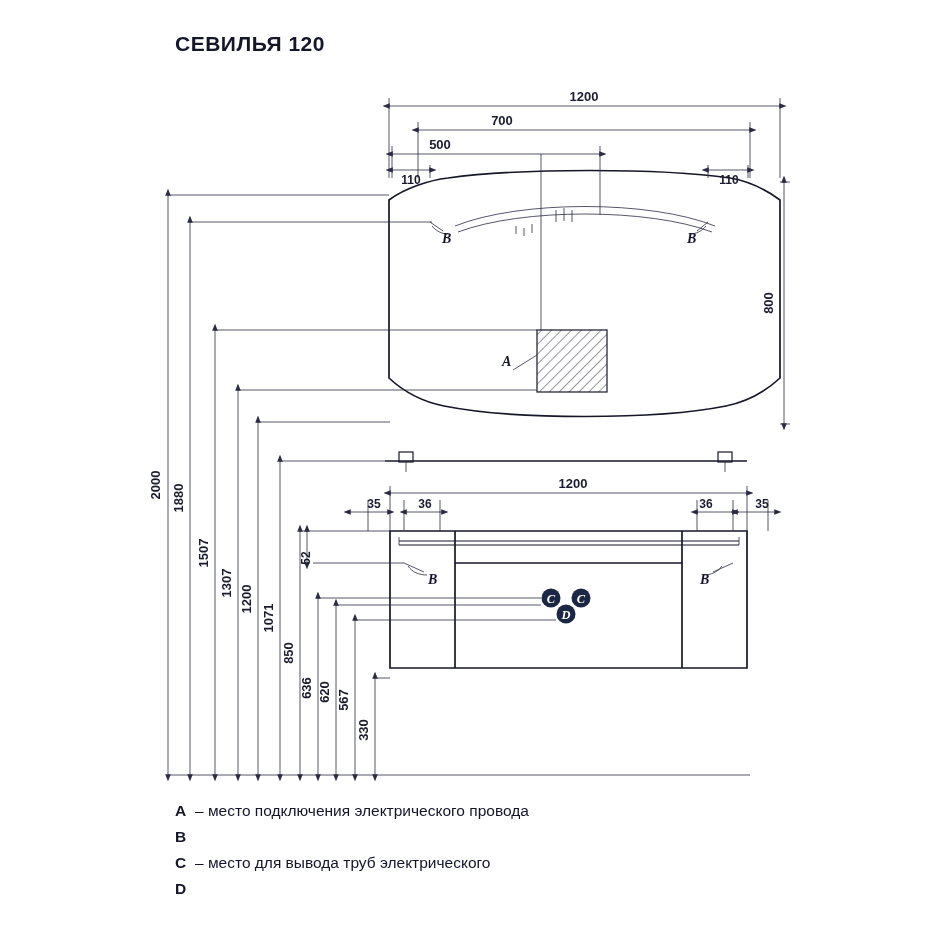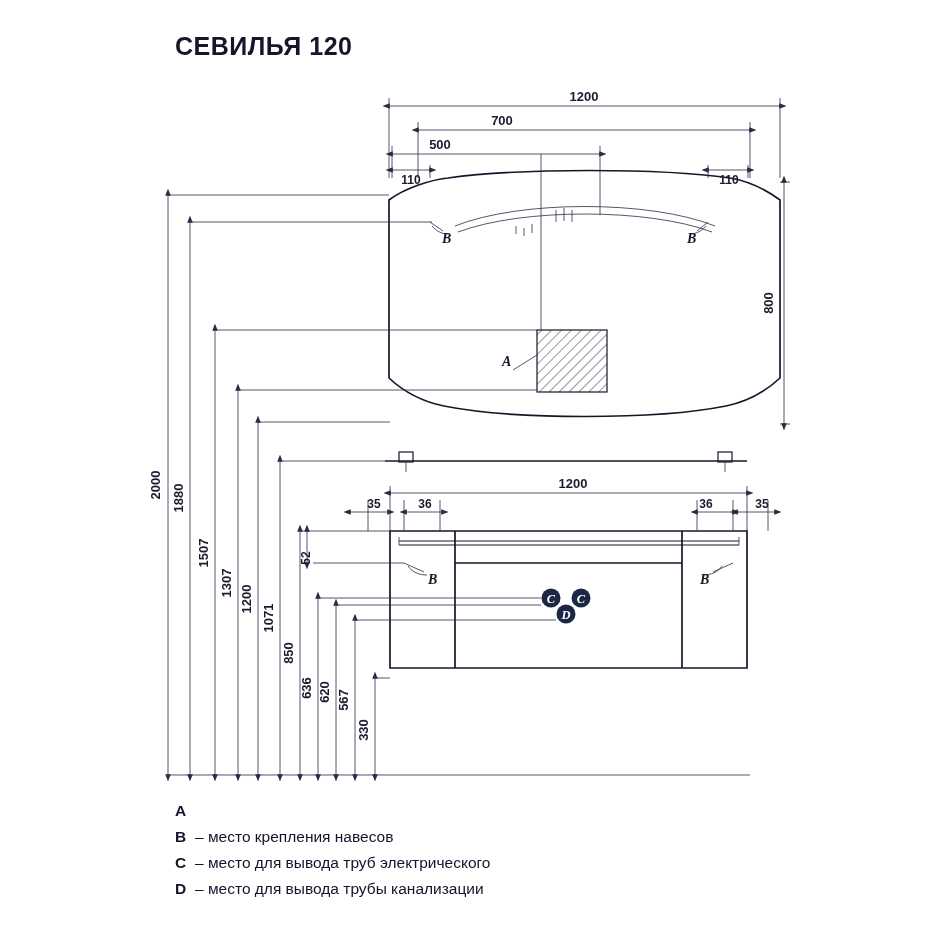--- a/index.html
+++ b/index.html
@@ -15,21 +15,21 @@
     position: relative;
     width: 927px;
     height: 927px;
     background: #ffffff;
     overflow: hidden;
   }
   #title {
     position: absolute;
     left: 175px;
     top: 32px;
-    font-size: 25px;
+    font-size: 21px;
     font-weight: bold;
     letter-spacing: 0.5px;
     color: #16162a;
     white-space: nowrap;
     text-align: right;
   }
   svg#drawing {
     position: absolute;
     left: 0;
     top: 0;
@@ -319,28 +319,27 @@
       <line class="thin" x1="375" y1="678" x2="390" y2="678"></line>
       <line class="thin" x1="375" y1="678" x2="375" y2="775" marker-start="url(#arrL)" marker-end="url(#arrR)"></line>
       <text class="dim-text" x="368" y="730" text-anchor="middle" font-weight="bold" transform="rotate(-90 368 730)">330</text>
     </g>
 
   </svg>
 
   <div class="legend">
     <div class="legend-row">
       <span class="legend-key">A</span>
+      <span class="legend-text">– место подключения электрического провода</span>
     </div>
     <div class="legend-row">
       <span class="legend-key">B</span>
-      <span class="legend-text">– место крепления навесов</span>
     </div>
     <div class="legend-row">
       <span class="legend-key">C</span>
       <span class="legend-text">– место для вывода труб электрического</span>
     </div>
     <div class="legend-row">
       <span class="legend-key">D</span>
-      <span class="legend-text">– место для вывода трубы канализации</span>
     </div>
   </div>
 
 </div>
 
 </body></html>

